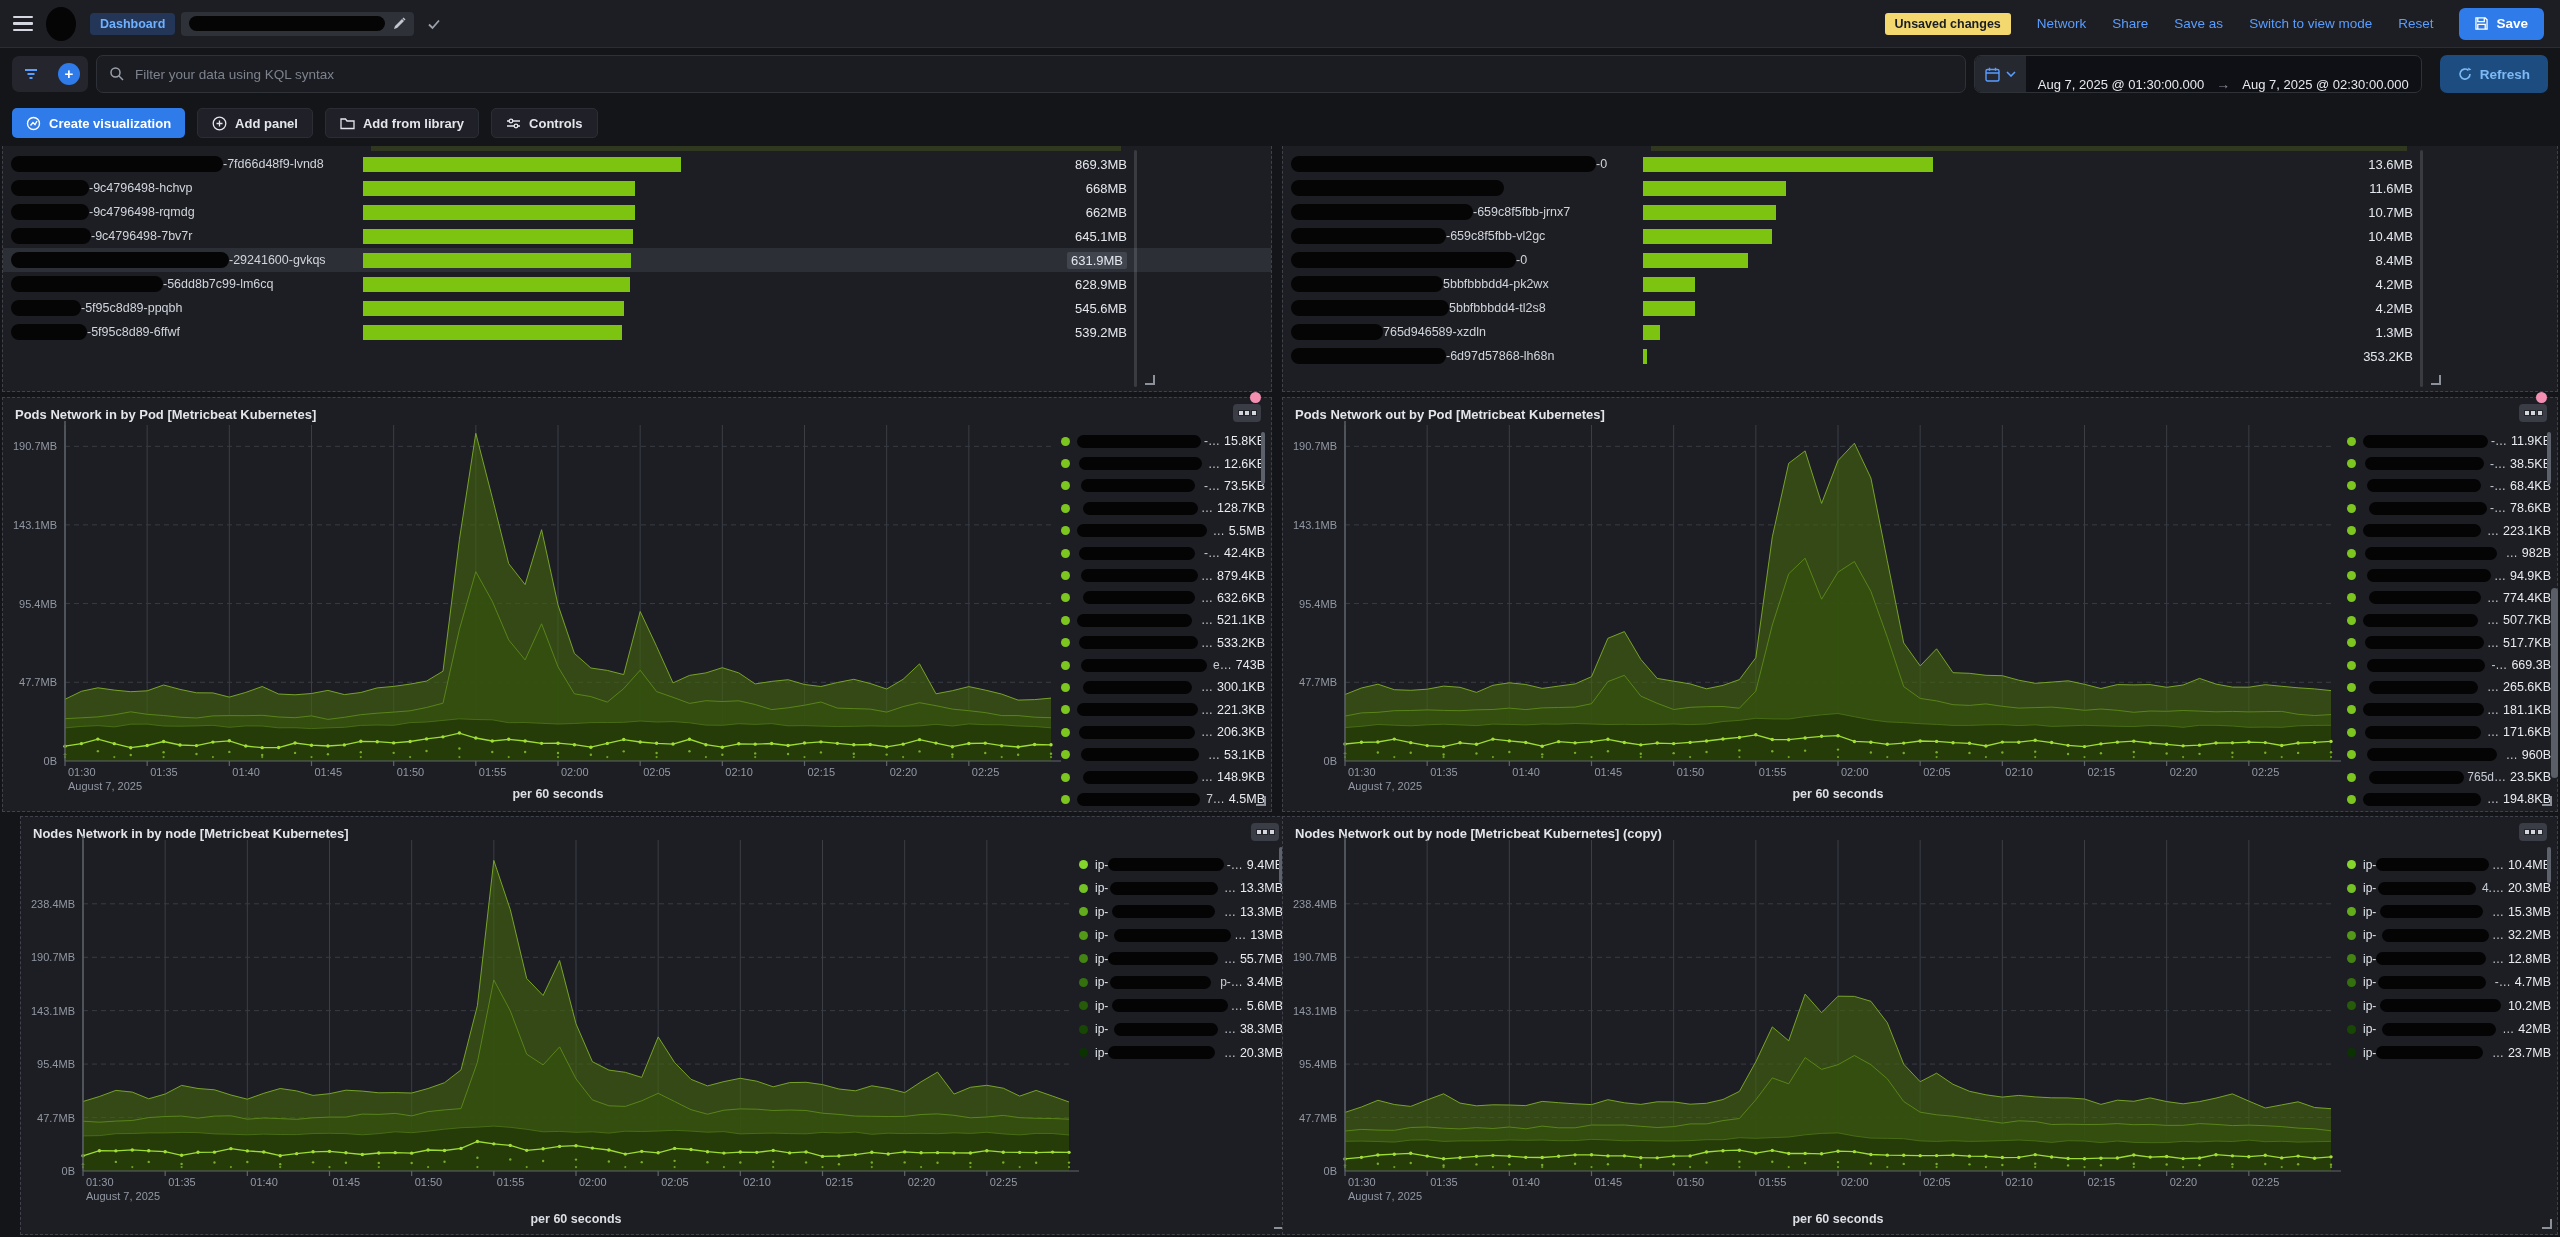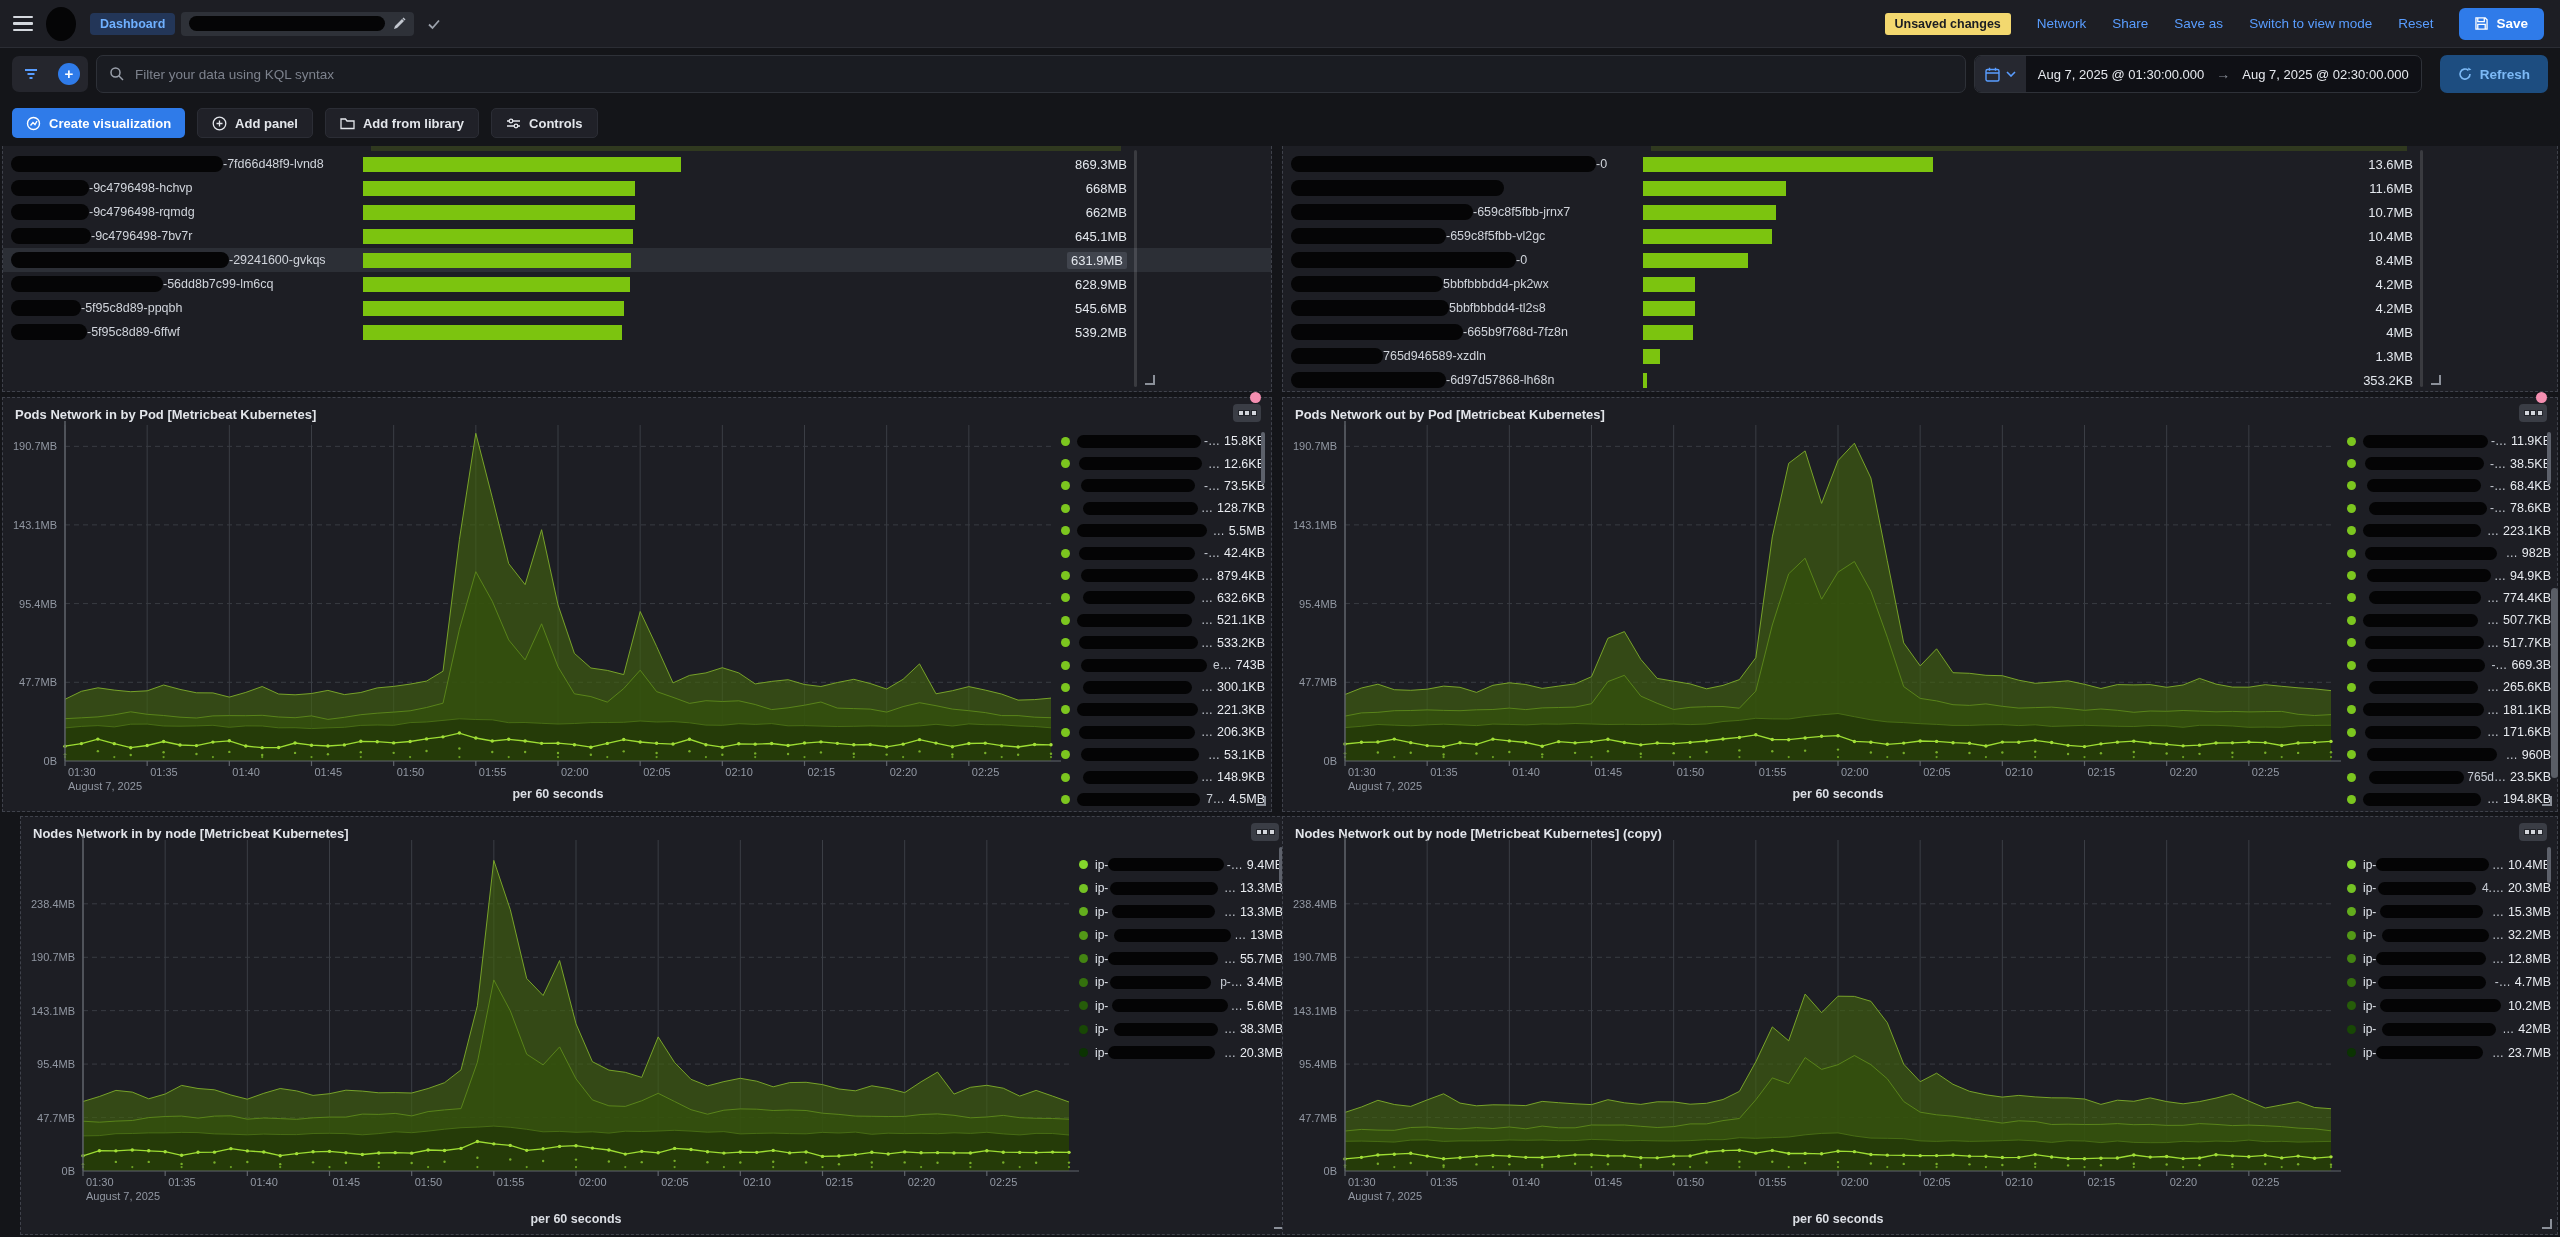--- a/index.html
+++ b/index.html
@@ -20,21 +20,21 @@
   .btn-primary { display:flex; align-items:center; gap:8px; background:#2f7be9; color:#fff; font-size:13.5px; font-weight:bold; border:none; border-radius:6px; height:32px; padding:0 16px; cursor:pointer; }
 
   
   .qrow { position:absolute; left:0; top:48px; width:2560px; height:52px; display:flex; align-items:center; padding:0 12px; gap:8px; }
   .filter-group { display:flex; align-items:center; background:#25262d; border-radius:7px; height:36px; }
   .fg-cell { width:38px; height:36px; display:flex; align-items:center; justify-content:center; cursor:pointer; }
   .plus-circle { width:22px; height:22px; border-radius:50%; background:#2f7be9; color:#fff; font-size:15px; line-height:21px; text-align:center; font-weight:bold; }
   .kql { flex:1; display:flex; align-items:center; gap:10px; height:38px; background:#1a1c22; border:1px solid #2e3138; border-radius:7px; padding:0 12px; }
   .kql input { flex:1; background:transparent; border:none; outline:none; color:#dfe3ea; font-size:13.5px; font-family:"Liberation Sans",sans-serif; }
   .kql input::placeholder { color:#7d828d; }
-  .dategrp { display:flex; align-items:center; height:38px; border:1px solid #2e3138; border-radius:7px; background:#0f1015; overflow:hidden; }
+  .dategrp { display:flex; align-items:flex-end; height:38px; border:1px solid #2e3138; border-radius:7px; background:#0f1015; overflow:hidden; }
   .cal-btn { display:flex; align-items:center; gap:6px; background:#262830; height:100%; padding:0 10px; cursor:pointer; color:#599dff; }
   .date-txt { font-size:13px; color:#e6e9ee; padding:0 12px; white-space:nowrap; }
   .range-arrow { color:#8a8f99; font-size:14px; }
   .btn-refresh { display:flex; align-items:center; gap:8px; background:#1d4d80; color:#7cb9f5; font-size:13.5px; font-weight:bold; border:none; border-radius:7px; height:38px; padding:0 18px; margin-left:10px; cursor:pointer; }
 
   
   .trow { position:absolute; left:0; top:100px; width:2560px; height:46px; display:flex; align-items:center; gap:12px; padding:0 12px; }
   .btn-viz { display:flex; align-items:center; gap:8px; background:#2f7be9; color:#fff; font-size:13px; font-weight:bold; border:none; border-radius:5px; height:30px; padding:0 14px; cursor:pointer; }
   .btn-ghost { display:flex; align-items:center; gap:8px; background:#202128; color:#e3e6eb; font-size:13px; font-weight:bold; border:1px solid #2b2d35; border-radius:5px; height:30px; padding:0 14px; cursor:pointer; }
 
@@ -350,31 +350,20 @@
         </div>
         <div class="lrow">
           <div class="lname">
             <span class="lblob" style="width: 158px;"></span>
             <span>5bbfbbbdd4-tl2s8</span>
           </div>
           <div class="lbar-box">
             <div class="lbar" style="width: 7.8%;"></div>
           </div>
           <div class="lval"><span>4.2MB</span></div>
-          <div class="lpad"></div>
-        </div>
-        <div class="lrow">
-          <div class="lname">
-            <span class="lblob" style="width: 172px;"></span>
-            <span>-665b9f768d-7fz8n</span>
-          </div>
-          <div class="lbar-box">
-            <div class="lbar" style="width: 7.5%;"></div>
-          </div>
-          <div class="lval"><span>4MB</span></div>
           <div class="lpad"></div>
         </div>
         <div class="lrow">
           <div class="lname">
             <span class="lblob" style="width: 92px;"></span>
             <span>765d946589-xzdln</span>
           </div>
           <div class="lbar-box">
             <div class="lbar" style="width: 2.6%;"></div>
           </div>

